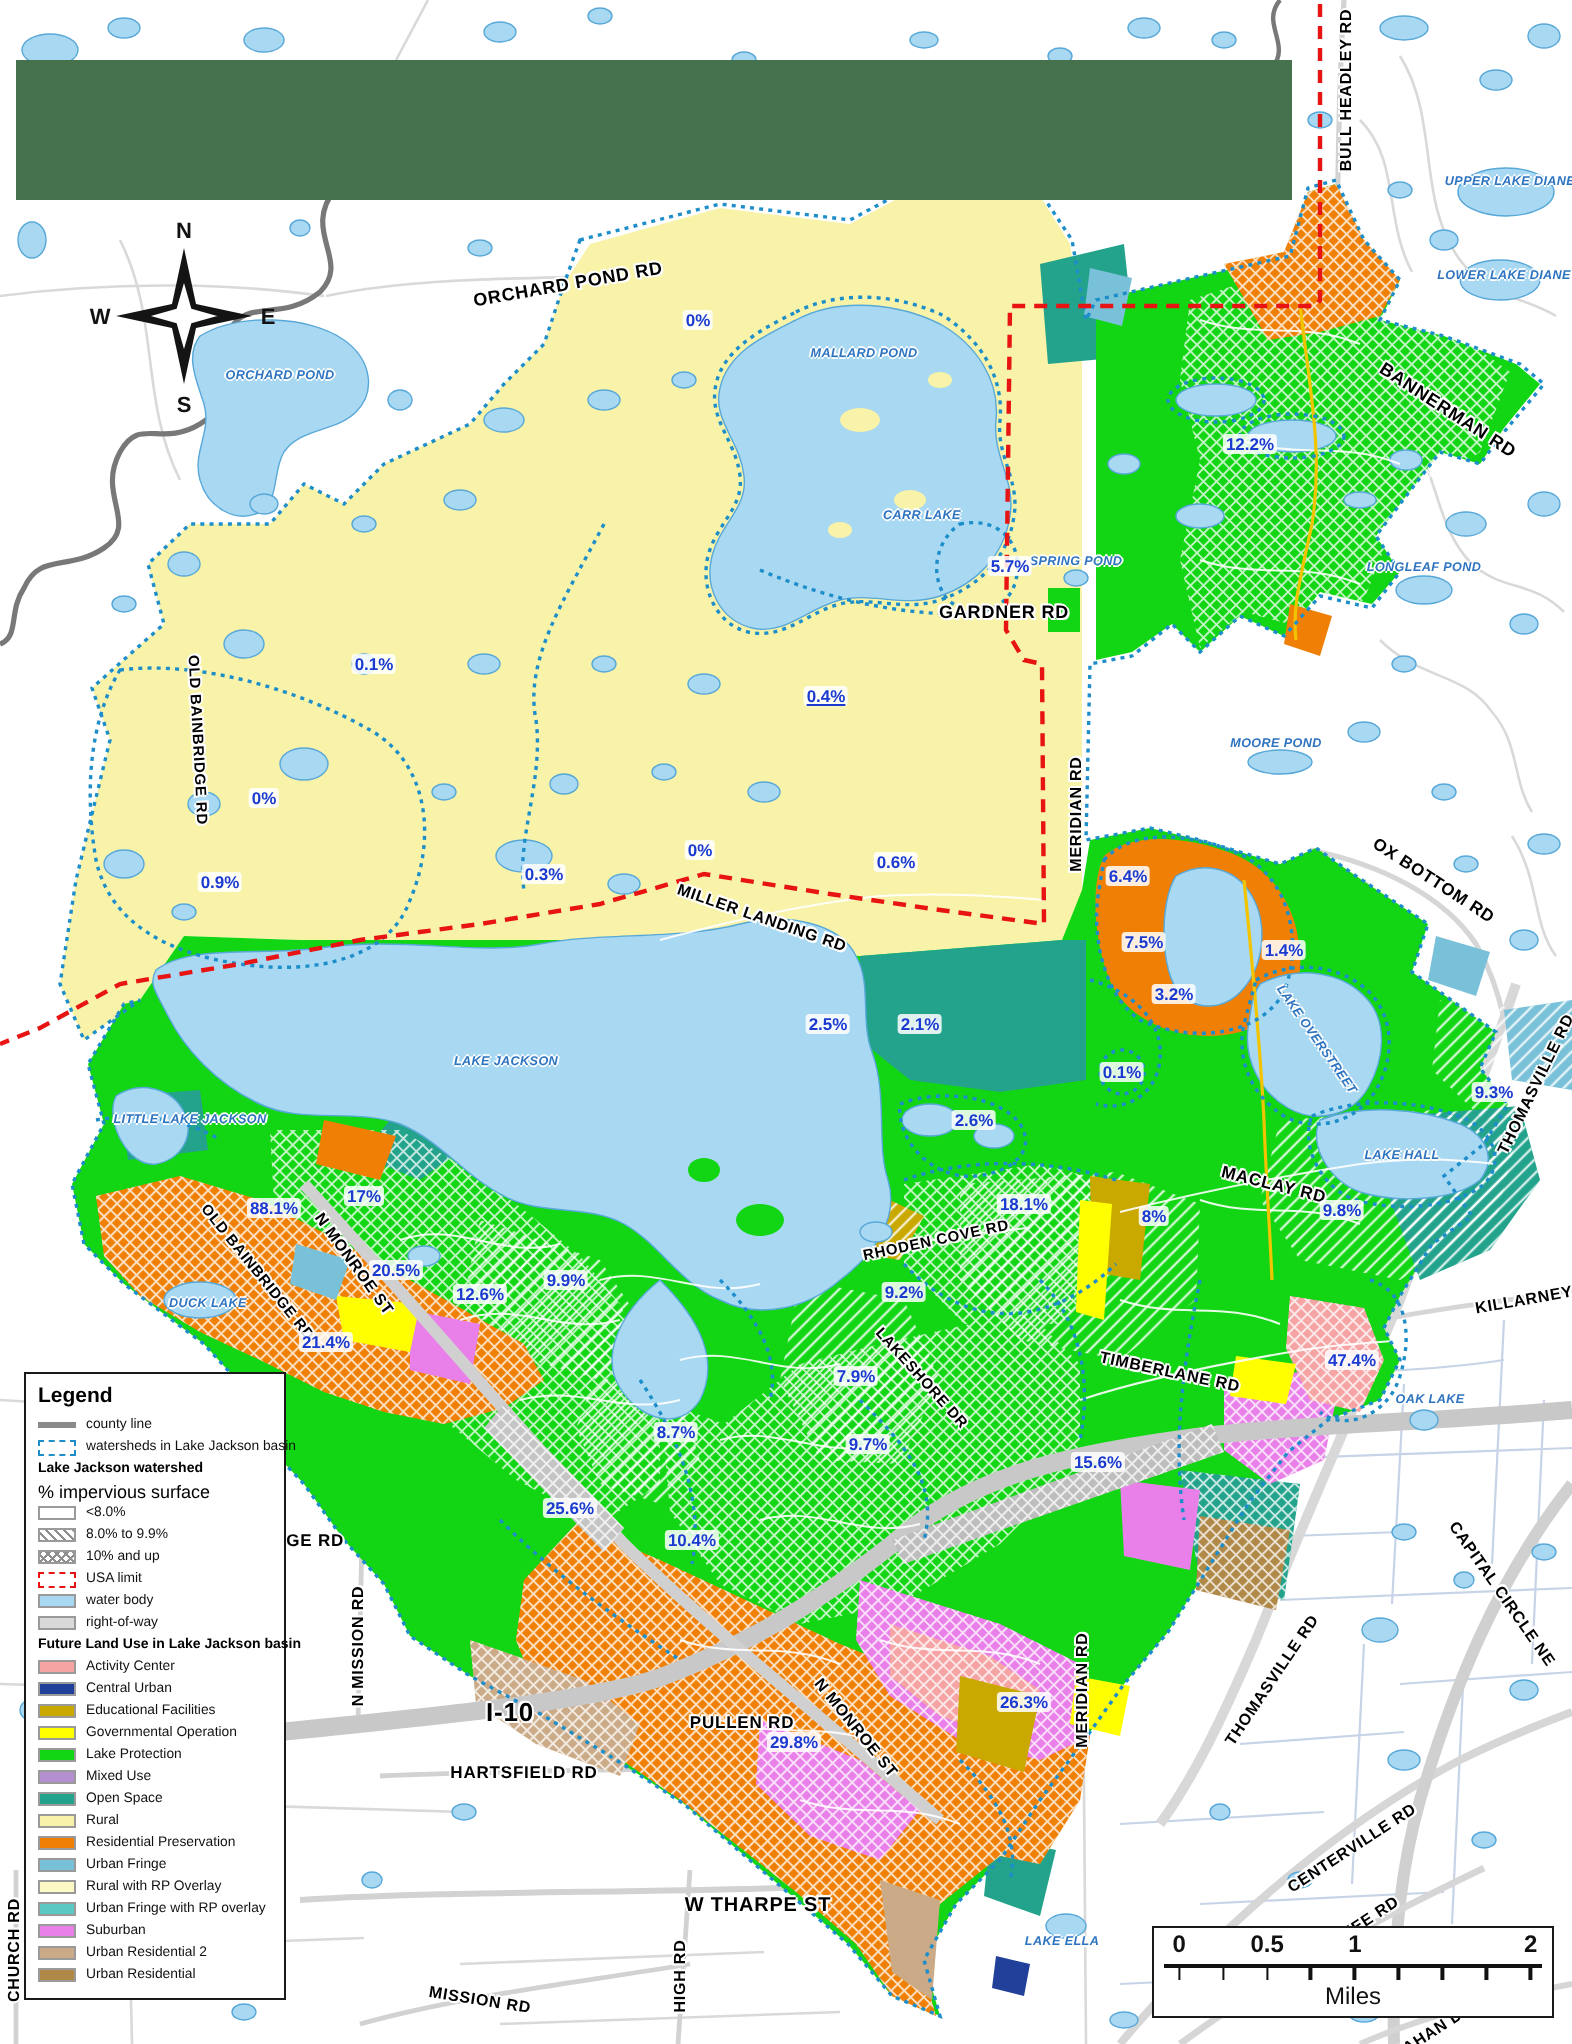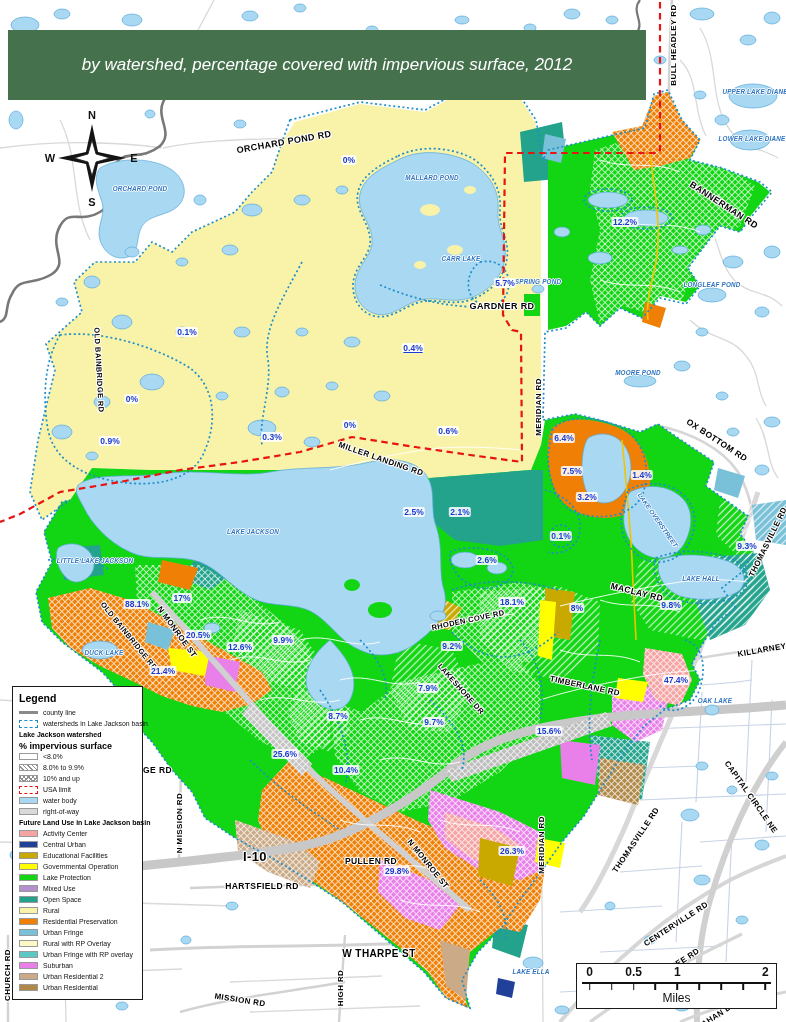--- a/index.html
+++ b/index.html
@@ -27,21 +27,21 @@
   #legend .lg-title{font-size:10.5px;font-weight:bold;margin-bottom:3px;}
   .lg-row{display:flex;align-items:center;height:11px;}
   .lg-row .sw{width:19px;height:7.5px;border:.6px solid #9a9a9a;flex:none;margin-right:5px;box-sizing:border-box;}
   .lg-row .sw-line{width:19px;height:2.2px;background:#8a8a8a;border:none;flex:none;margin-right:5px;}
   .lg-row .sw-dash{width:19px;height:8px;background:#fff;flex:none;margin-right:5px;box-sizing:border-box;}
   .lg-row .sw-hd{background:repeating-linear-gradient(45deg,rgba(0,0,0,0) 0 2.1px,#8f8f8f 2.1px 3.1px),#fff;}
   .lg-row .sw-hc{background:repeating-linear-gradient(45deg,rgba(0,0,0,0) 0 2.1px,#8f8f8f 2.1px 3.1px),
                  repeating-linear-gradient(-45deg,rgba(0,0,0,0) 0 2.1px,#8f8f8f 2.1px 3.1px),#fff;}
   .lg-label{font-size:6.9px;white-space:nowrap;color:#111;}
   .lg-h{font-size:7px;font-weight:bold;white-space:nowrap;}
-  .lg-hbig{font-size:9px;font-weight:bold;white-space:nowrap;}
+  .lg-hbig{font-size:9px;font-weight:normal;white-space:nowrap;}
   
   #scalebar{position:absolute;left:576px;top:963px;width:201px;height:46px;background:#fff;
     border:1.8px solid #1a1a1a;z-index:6;box-sizing:border-box;}
   #sb-inner{position:relative;width:189px;height:100%;margin:0 auto;}
   .sb-num{position:absolute;top:1px;transform:translateX(-50%);font-size:12px;font-weight:bold;color:#111;}
   #sb-line{position:absolute;left:0;right:0;top:18px;height:2px;background:#111;}
   .sb-tick{position:absolute;top:20px;width:1.6px;height:6px;background:#111;transform:translateX(-50%);}
   #sb-unit{position:absolute;left:0;right:0;top:27px;text-align:center;font-size:12px;color:#111;}
 </style>
 </head>
@@ -473,21 +473,20 @@
       <div class="lbl lbl-pct" style="left: 338px; top: 716px; transform: translate(-50%, -50%) rotate(0deg);">8.7%</div>
       <div class="lbl lbl-pct" style="left: 434px; top: 722px; transform: translate(-50%, -50%) rotate(0deg);">9.7%</div>
       <div class="lbl lbl-pct" style="left: 549px; top: 731px; transform: translate(-50%, -50%) rotate(0deg);">15.6%</div>
       <div class="lbl lbl-pct" style="left: 285px; top: 754px; transform: translate(-50%, -50%) rotate(0deg);">25.6%</div>
       <div class="lbl lbl-pct" style="left: 346px; top: 770px; transform: translate(-50%, -50%) rotate(0deg);">10.4%</div>
       <div class="lbl lbl-pct" style="left: 397px; top: 871px; transform: translate(-50%, -50%) rotate(0deg);">29.8%</div>
       <div class="lbl lbl-pct" style="left: 512px; top: 851px; transform: translate(-50%, -50%) rotate(0deg);">26.3%</div>
     </div>
 
 <div id="banner">
-  <div class="t2">by watershed, percentage covered with impervious surface, 2012</div>
 </div>
 
 <div id="legend">
   <div class="lg-title">Legend</div>
   <div>
         <div class="lg-row">
           <span class="sw-line" style="background: rgb(138, 138, 138);"></span>
           <span class="lg-label">county line</span>
         </div>
         <div class="lg-row">

